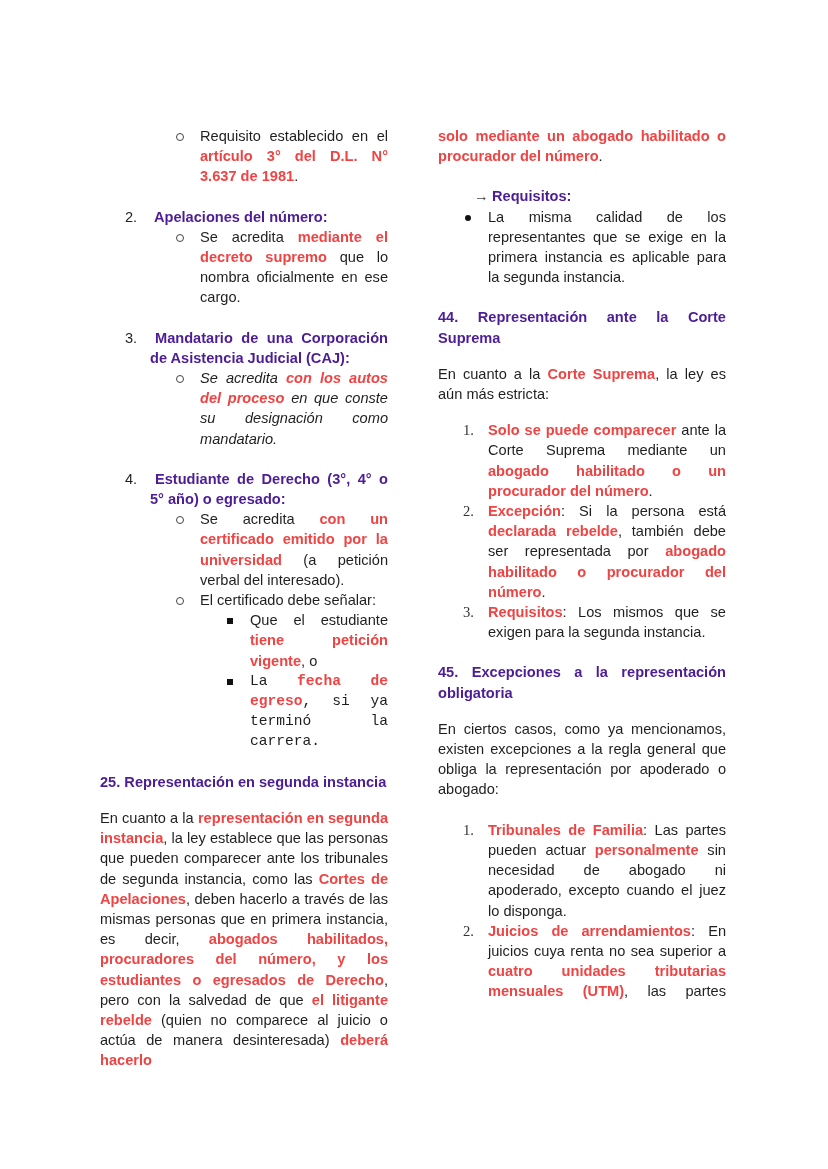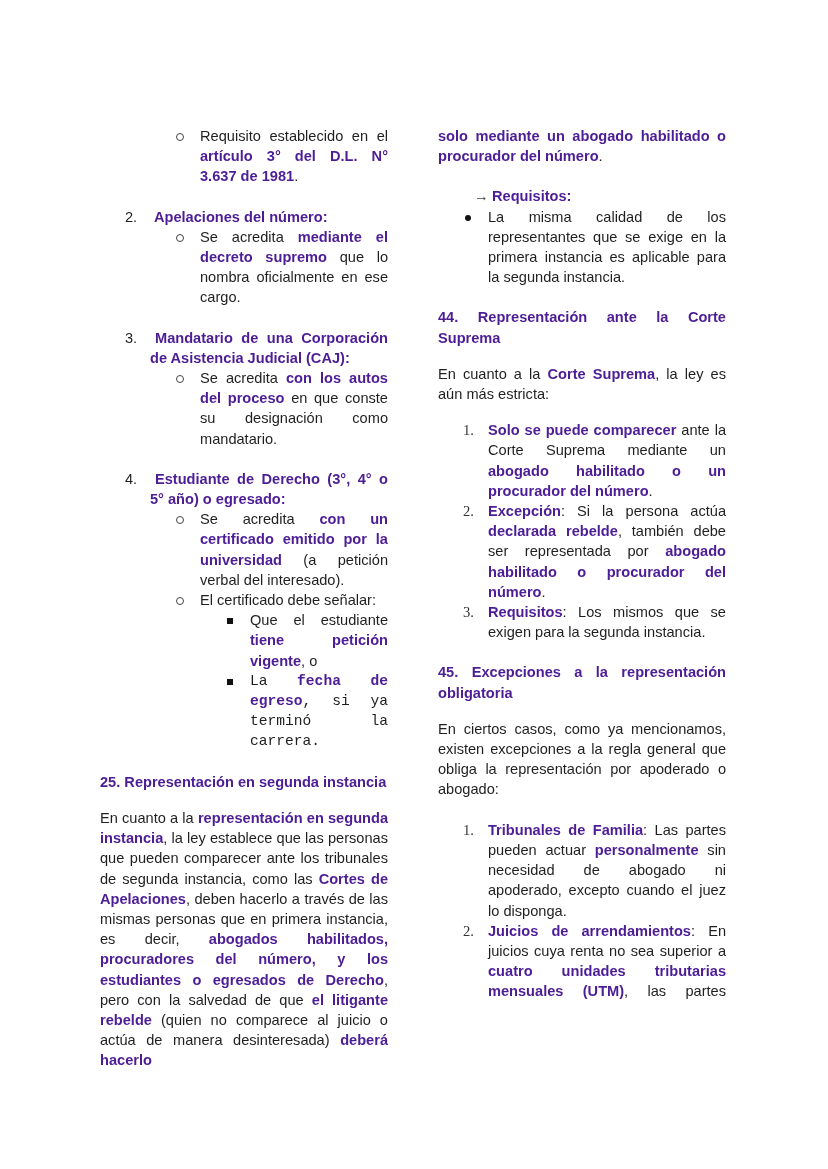--- a/index.html
+++ b/index.html
@@ -2,21 +2,21 @@
 <html><head>
 <meta charset="utf-8">
 <style>
   html, body { margin: 0; padding: 0; background: #ffffff; }
   body { width: 828px; height: 1169px; position: relative; overflow: hidden;
          font-family: "Liberation Sans", sans-serif; color: #1f1f1f; }
   .col { position: absolute; top: 98px; width: 288px; font-size: 14.6px; line-height: 20.2px; margin-top: 28px; }
   .col-left { left: 100px; }
   .col-right { left: 438px; }
   p { margin: 0; text-align: justify; }
-  b { font-weight: bold; color: #4c1d95; }
+  b { font-weight: bold; color: #ef4444; }
   .heading { font-weight: bold; text-align: justify; color: #4c1d95; }
   .item { position: relative; text-align: justify; }
   .marker { position: absolute; top: 0; }
   .num-marker { font-family: "Liberation Sans", sans-serif; }
   .serif-marker { font-family: "Liberation Serif", serif; color: #333; }
   .circle { display: inline-block; width: 6px; height: 6px; border: 1px solid #444; border-radius: 50%; position: absolute; top: 7px; }
   .square { display: inline-block; width: 6px; height: 6px; background: #111; position: absolute; top: 8px; }
   .dot { display: inline-block; width: 6px; height: 6px; background: #111; border-radius: 50%; position: absolute; top: 8px; }
   .gap { height: 20px; }
   .gap-s { height: 16px; }
@@ -41,21 +41,21 @@
     <span class="circle" style="left:76px;"></span>
     <p><span>Se acredita </span><b>mediante el decreto supremo</b><span> que lo nombra oficialmente en ese cargo.</span></p>
   </div>
 
   <div class="gap"></div>
 
   <div class="item" style="padding-left:50px; text-indent:5px;">
     <span class="marker num-marker" style="left:25px; text-indent:0;">3.</span>
     <p class="heading">Mandatario de una Corporación de Asistencia Judicial (CAJ):</p>
   </div>
-  <div class="item" style="padding-left:100px;">
+  <div class="item" style="padding-left:100px;font-style:italic;">
     <span class="circle" style="left:76px;"></span>
     <p><span>Se acredita </span><b>con los autos del proceso</b><span> en que conste su designación como mandatario.</span></p>
   </div>
 
   <div class="gap"></div>
 
   <div class="item" style="padding-left:50px; text-indent:5px;">
     <span class="marker num-marker" style="left:25px; text-indent:0;">4.</span>
     <p class="heading">Estudiante de Derecho (3°, 4° o 5° año) o egresado:</p>
   </div>
@@ -103,21 +103,21 @@
   <div class="gap-s"></div>
   <p><span>En cuanto a la </span><b>Corte Suprema</b><span>, la ley es aún más estricta:</span></p>
   <div class="gap-s"></div>
 
   <div class="item" style="padding-left:50px;">
     <span class="marker serif-marker" style="left:25px;">1.</span>
     <p><b>Solo se puede comparecer</b><span> ante la Corte Suprema mediante un </span><b>abogado habilitado o un procurador del número</b><span>.</span></p>
   </div>
   <div class="item" style="padding-left:50px;">
     <span class="marker serif-marker" style="left:25px;">2.</span>
-    <p><b>Excepción</b><span>: Si la persona actúa </span><b>declarada rebelde</b><span>, también debe ser representada por </span><b>abogado habilitado o procurador del número</b><span>.</span></p>
+    <p><b>Excepción</b><span>: Si la persona está </span><b>declarada rebelde</b><span>, también debe ser representada por </span><b>abogado habilitado o procurador del número</b><span>.</span></p>
   </div>
   <div class="item" style="padding-left:50px;">
     <span class="marker serif-marker" style="left:25px;">3.</span>
     <p><b>Requisitos</b><span>: Los mismos que se exigen para la segunda instancia.</span></p>
   </div>
 
   <div class="gap"></div>
 
   <p class="heading">45. Excepciones a la representación obligatoria</p>
   <div class="gap-s"></div>

